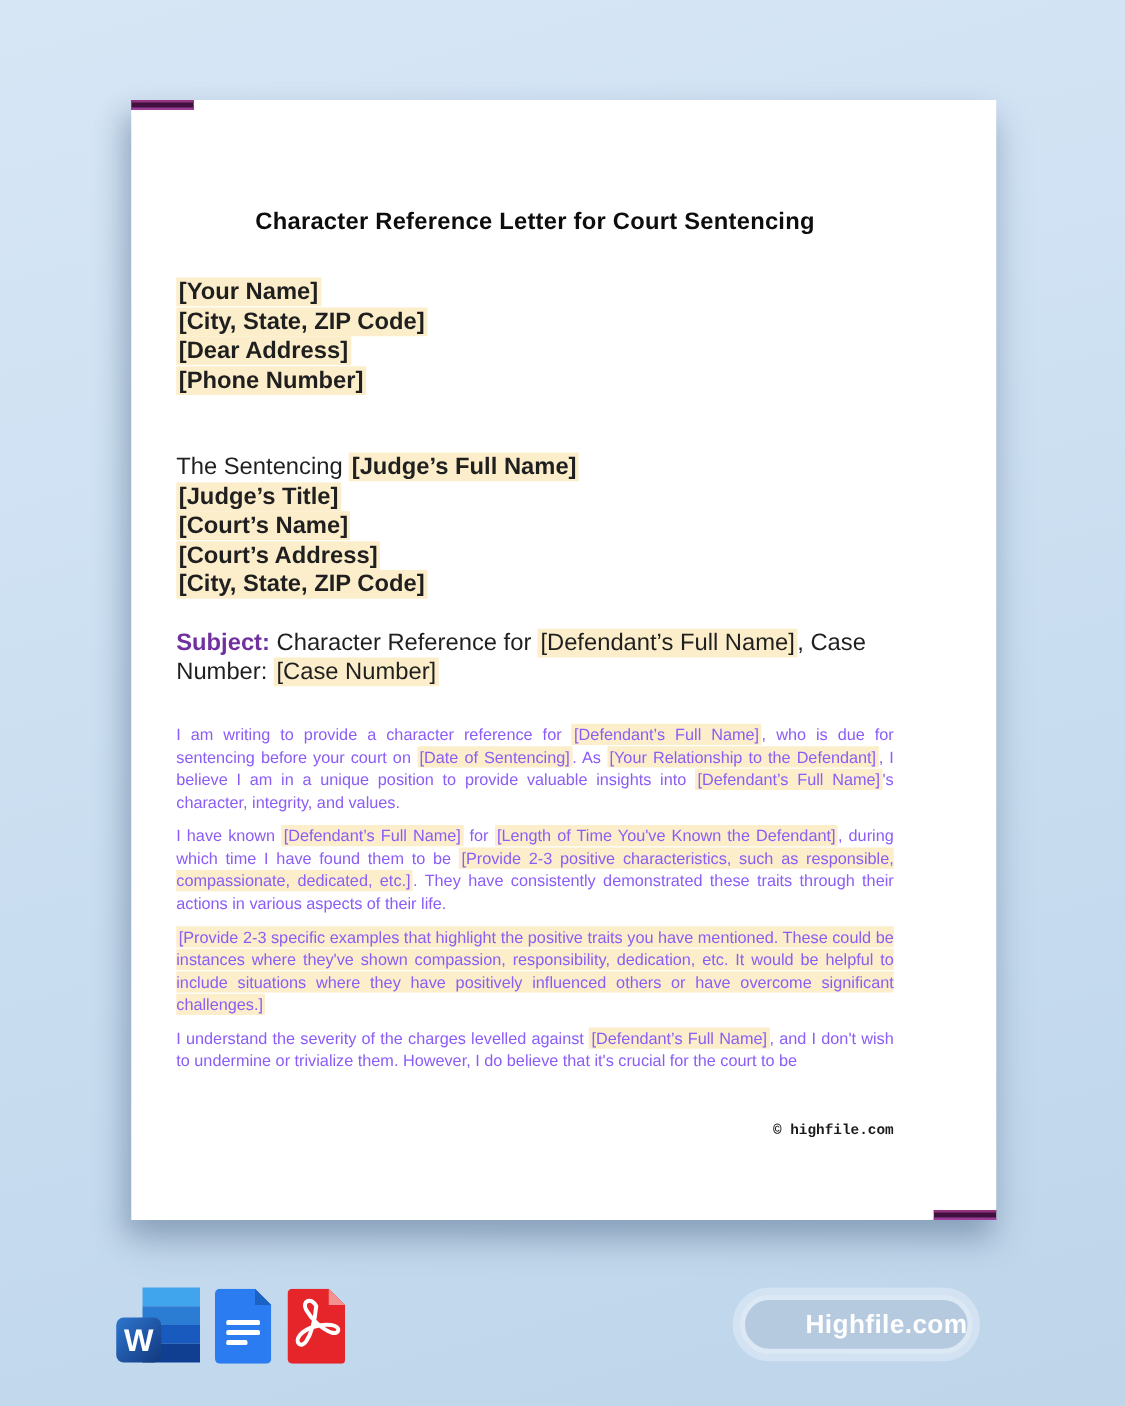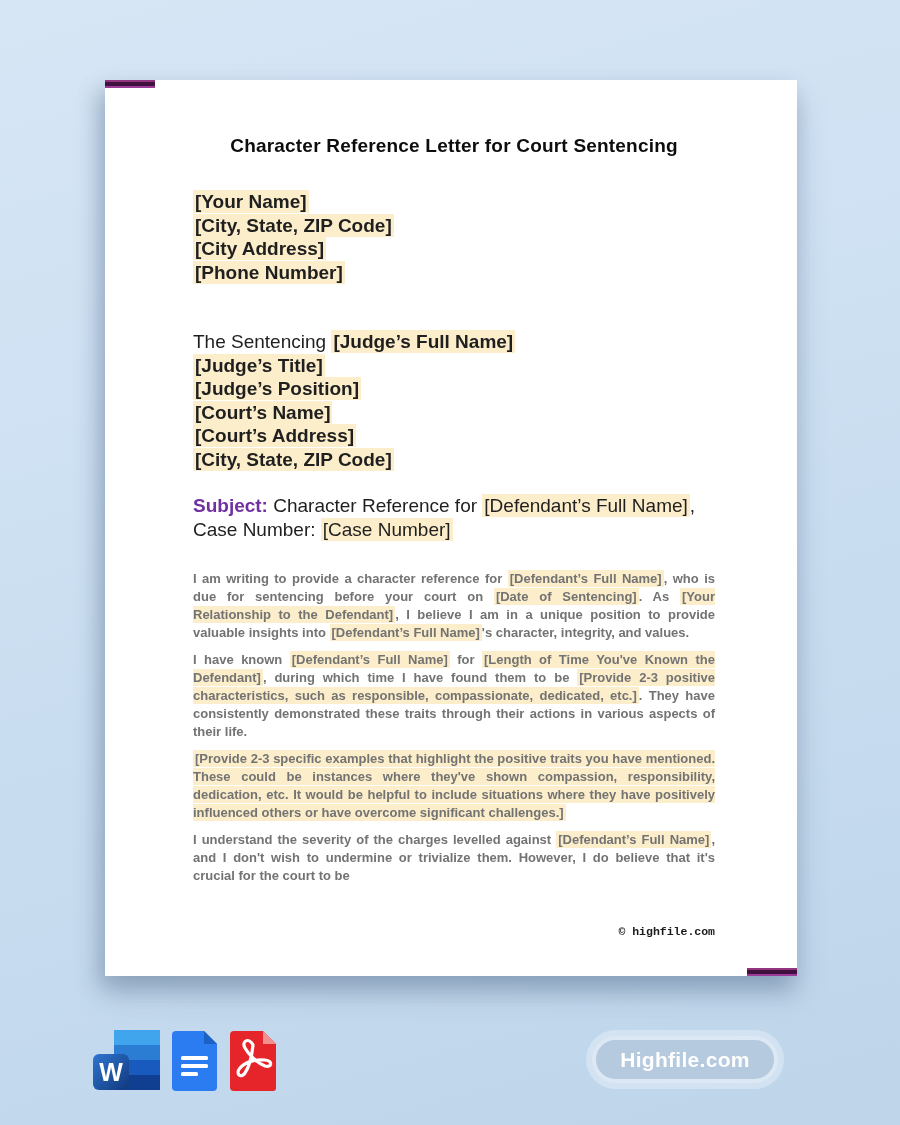--- a/index.html
+++ b/index.html
@@ -17,31 +17,31 @@
     box-shadow:-8px 10px 18px rgba(105,130,160,.30), 0 16px 26px rgba(100,125,155,.45);
   }
   .accent-bar {
     position:absolute; width:50px; height:8px;
     background:#40103f;
     border-top:2px solid #93357e; border-bottom:2px solid #9b3d98;
   }
   .accent-bar.tl { left:0; top:0; }
   .accent-bar.br { right:0; bottom:0; }
 
-  .content { padding:54px 82px 0 88px; }
+  .content { padding:54px 82px 0 36px;margin-top:32px; }
   .doc-title {
     font-size:19px; font-weight:700; text-align:center; color:#0d0d0d;
     letter-spacing:.2px; line-height:24px;
   }
   .letter { margin-top:32px; }
   .line { font-size:19px; line-height:23.5px; color:#1f1f1f; }
   .line.salutation { line-height:20px; }
   .para {
-    font-size:13px; line-height:18px; color:#737373;
-    text-align:justify; margin-top:9px;font-weight:bold;
+    font-size:13px; line-height:18px; color:#8b5cf6;
+    text-align:justify; margin-top:9px;
   }
   .hl { background:#fceecb; padding:1px 2px; }
   .b  { font-weight:700; }
   .doc-footer {
     margin-top:40px; text-align:right;
     font-size:11.5px; font-weight:700; color:#1a1a1a;font-family:Liberation Mono, monospace;
   }
 
   
   .fmt-icon { position:absolute; cursor:pointer; }
@@ -52,44 +52,43 @@
   
   .brand-wrap {
     position:absolute; left:586px; top:1030px;
     padding:6px; border-radius:30px;
     background:rgba(226,237,248,.55);
   }
   .brand-btn {
     width:186px; height:47px; border-radius:24px;
     background:#b5c9df;
     border:4px solid #dce8f3;
-    display:flex; align-items:center; justify-content:center;
+    display:flex; align-items:center; justify-content:flex-end;
     color:#ffffff; font-size:21px; font-weight:700; letter-spacing:.3px;
     cursor:pointer;
   }
 </style>
 </head>
 <body>
 
 <div class="page">
   <div class="accent-bar tl"></div>
   <div class="accent-bar br"></div>
 
   <div class="content">
     <h1 class="doc-title">Character Reference Letter for Court Sentencing</h1>
     <div class="letter">
         <div class="line"><span class="hl b">[Your Name]</span></div>
         <div class="line"><span class="hl b">[City, State, ZIP Code]</span></div>
-        <div class="line"><span class="hl b">[City Address]</span></div>
+        <div class="line"><span class="hl b">[Dear Address]</span></div>
         <div class="line"><span class="hl b">[Phone Number]</span></div>
         <div style="height: 23px;"></div>
         <div style="height: 23px;"></div>
         <div class="line"><span>The Sentencing </span><span class="hl b">[Judge’s Full Name]</span></div>
         <div class="line"><span class="hl b">[Judge’s Title]</span></div>
-        <div class="line"><span class="hl b">[Judge’s Position]</span></div>
         <div class="line"><span class="hl b">[Court’s Name]</span></div>
         <div class="line"><span class="hl b">[Court’s Address]</span></div>
         <div class="line"><span class="hl b">[City, State, ZIP Code]</span></div>
         <div style="height: 23px;"></div>
         <div class="line"><span class="b" style="color: rgb(112, 48, 160);">Subject:</span><span> Character Reference for </span><span class="hl">[Defendant’s Full Name]</span><span>, Case Number: </span><span class="hl">[Case Number]</span></div>
         <div style="height: 20px;"></div>
         <div class="para"><span>I am writing to provide a character reference for </span><span class="hl">[Defendant’s Full Name]</span><span>, who is due for sentencing before your court on </span><span class="hl">[Date of Sentencing]</span><span>. As </span><span class="hl">[Your Relationship to the Defendant]</span><span>, I believe I am in a unique position to provide valuable insights into </span><span class="hl">[Defendant’s Full Name]</span><span>'s character, integrity, and values.</span></div>
         <div class="para"><span>I have known </span><span class="hl">[Defendant’s Full Name]</span><span> for </span><span class="hl">[Length of Time You've Known the Defendant]</span><span>, during which time I have found them to be </span><span class="hl">[Provide 2-3 positive characteristics, such as responsible, compassionate, dedicated, etc.]</span><span>. They have consistently demonstrated these traits through their actions in various aspects of their life.</span></div>
         <div class="para"><span class="hl">[Provide 2-3 specific examples that highlight the positive traits you have mentioned. These could be instances where they've shown compassion, responsibility, dedication, etc. It would be helpful to include situations where they have positively influenced others or have overcome significant challenges.]</span></div>
         <div class="para"><span>I understand the severity of the charges levelled against </span><span class="hl">[Defendant’s Full Name]</span><span>, and I don't wish to undermine or trivialize them. However, I do believe that it's crucial for the court to be</span></div>

